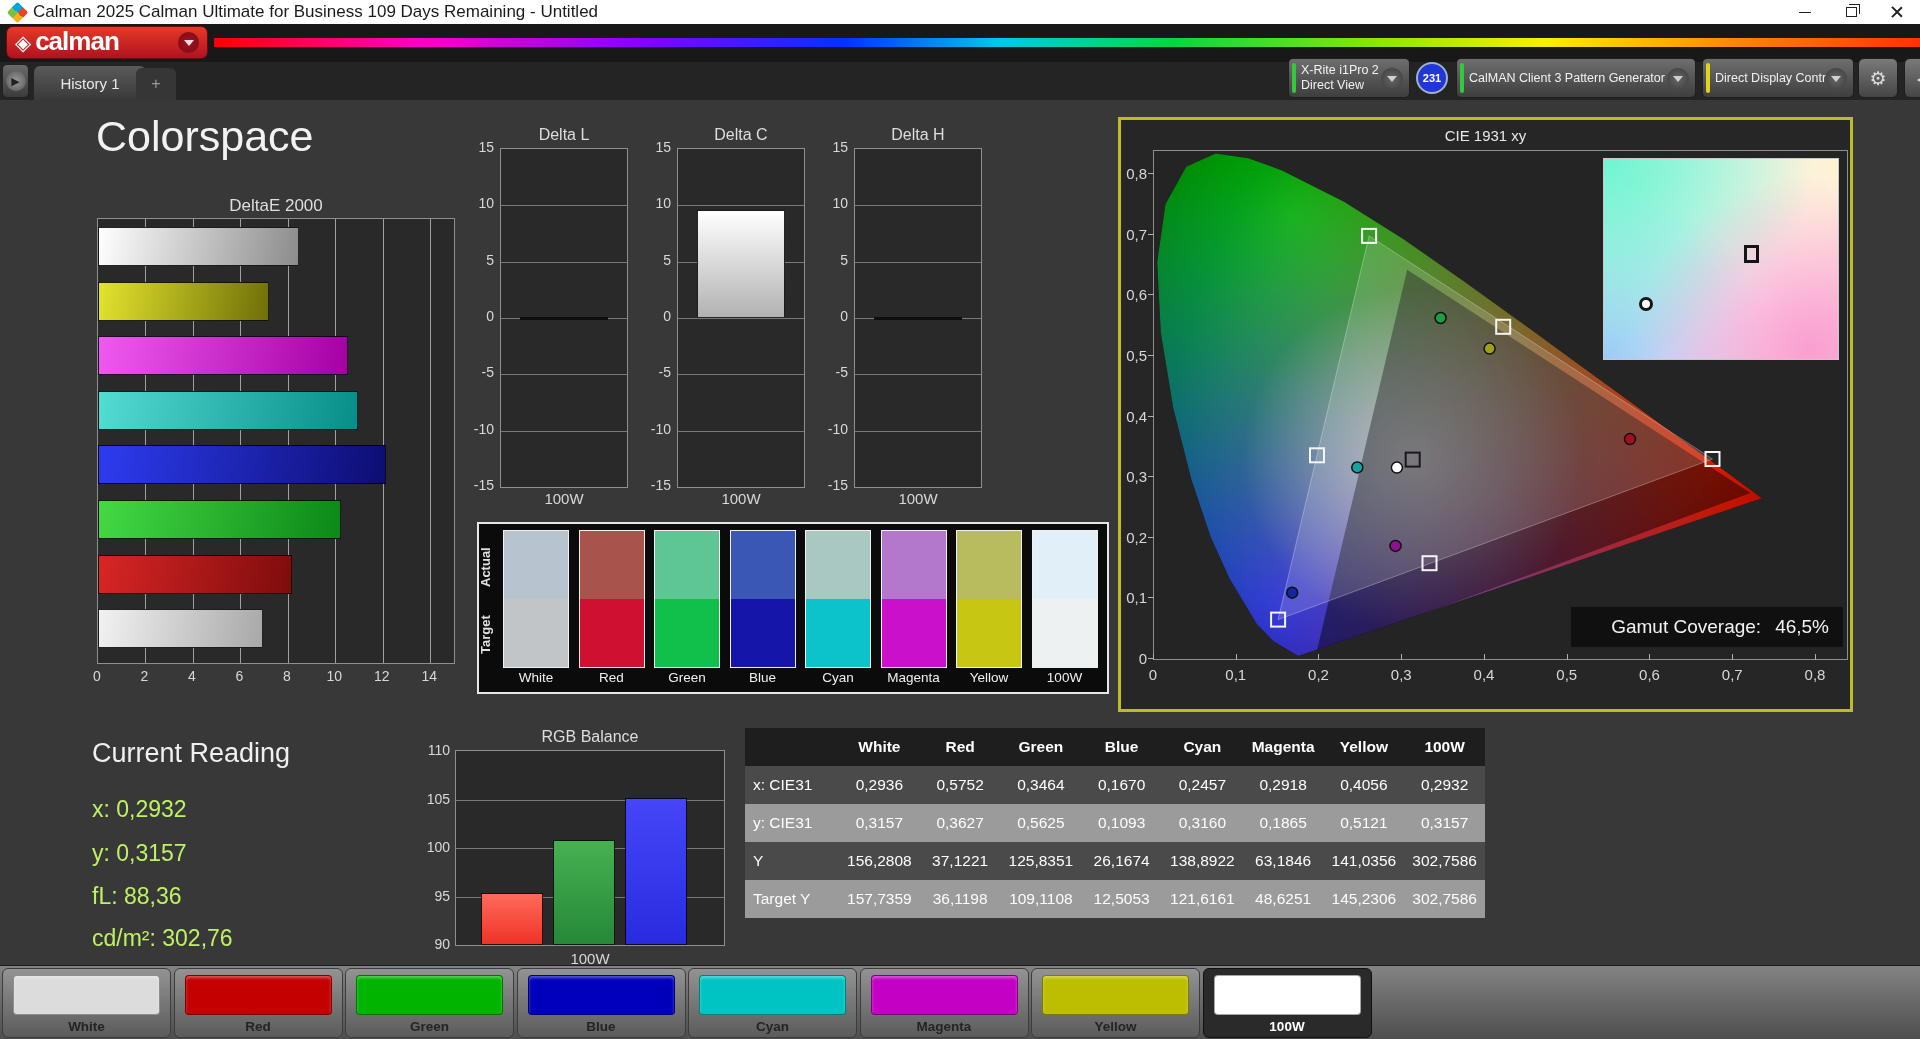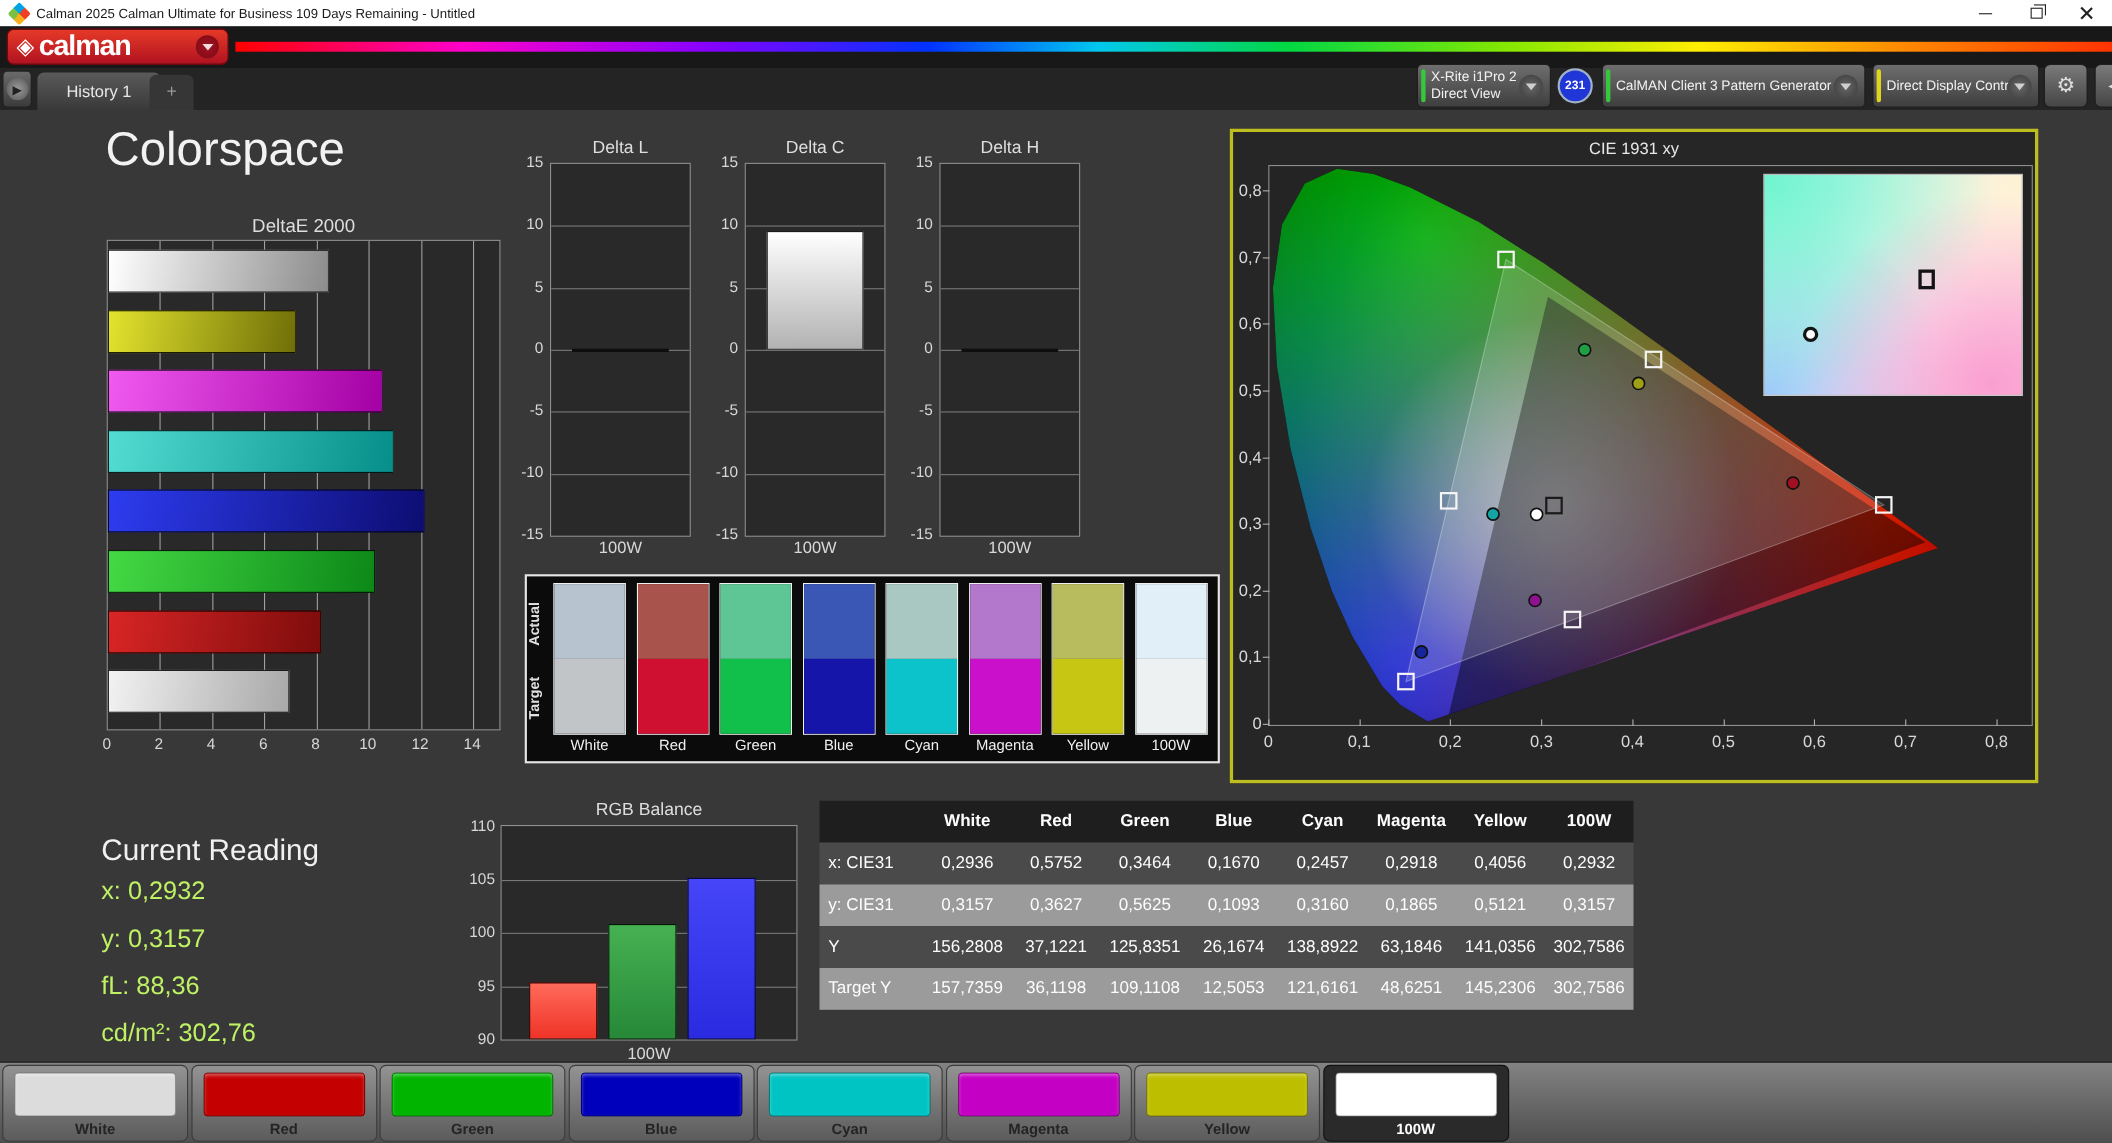--- a/index.html
+++ b/index.html
@@ -5,21 +5,21 @@
   * { margin:0; padding:0; box-sizing:border-box; }
   html,body { background:#000; }
   body { font-family:"Liberation Sans", sans-serif; }
   #app { position:relative; width:1920px; height:1039px; background:#383838; overflow:hidden; }
 
   
   .titlebar { position:absolute; left:0; top:0; width:1920px; height:24px; background:#ffffff; display:flex; align-items:center; }
   .app-icon { width:15px; height:15px; margin:0 8px 0 10px;
     background:conic-gradient(#ef4023 0 25%, #f5b01d 0 50%, #7ac143 0 75%, #00a4e4 0 100%);
     transform:rotate(45deg); border-radius:2px; }
-  .title-text { font-size:12px; color:#1b1b1b; }
+  .title-text { font-size:17px; color:#1b1b1b; }
   .winbtns { position:absolute; right:0; top:0; height:24px; display:flex; }
   .winbtn { width:46px; height:24px; display:flex; align-items:center; justify-content:center; }
   .ic-min { width:12px; height:1px; background:#222; }
   .ic-restore { width:11px; height:10px; border:1px solid #222; position:relative; background:#fff; }
   .ic-restore::before { content:""; position:absolute; left:2px; top:-4px; width:10px; height:9px; border:1px solid #222; border-bottom:none; border-left:none; }
   .ic-close { position:relative; width:12px; height:12px; }
   .ic-close::before,.ic-close::after { content:""; position:absolute; left:5px; top:-1px; width:1.5px; height:14px; background:#222; }
   .ic-close::before { transform:rotate(45deg);} .ic-close::after { transform:rotate(-45deg);}
 
   
@@ -92,21 +92,21 @@
     background:
       radial-gradient(circle at 88% 95%, rgba(250,150,205,.85), rgba(250,150,205,0) 62%),
       radial-gradient(circle at 2% 2%, rgba(110,245,208,.95), rgba(110,245,208,0) 68%),
       radial-gradient(circle at 0% 100%, rgba(150,195,252,.9), rgba(150,195,252,0) 55%),
       radial-gradient(circle at 100% 2%, rgba(255,242,210,.95), rgba(255,242,210,0) 55%),
       linear-gradient(135deg,#bdf5e6,#fdf2f4 60%,#f9cce0); }
   .inset-square { position:absolute; left:60%; top:43%; width:15px; height:18px; border:3px solid #141414; }
   .inset-circle { position:absolute; left:15%; top:69%; width:14px; height:14px; border:3px solid #141414; border-radius:50%; background:#fdfdfd; }
 
   
-  .cr-title { position:absolute; left:92px; top:738px; font-size:27px; color:#f0f0f0;margin-top:20px; }
+  .cr-title { position:absolute; left:92px; top:738px; font-size:27px; color:#f0f0f0; }
   .cr-line { position:absolute; left:92px; font-size:23px; color:#bef264; }
 
   
   .results { position:absolute; left:745px; top:728px; width:740px; }
   .t-row { display:flex; height:38px; }
   .t-cell { display:flex; align-items:center; justify-content:center; color:#fdfdfd; font-size:15.5px; }
   .t-label { width:94px; justify-content:flex-start; padding-left:8px; font-weight:normal; }
   .t-val { width:80.75px; }
   .t-head { background:#1e1e1e; font-weight:bold; }
   .shade-dark { background:#4a4a4a; }
@@ -410,20 +410,24 @@
         <div class="cie-tick" style="left: 27px; top: 174.277px; width: 6px; height: 1px;"></div>
         <div class="ytick-lab" style="left: 2px; top: 105.656px; width: 24px; font-size: 15px;">0,7</div>
         <div class="cie-tick" style="left: 27px; top: 113.656px; width: 6px; height: 1px;"></div>
         <div class="ytick-lab" style="left: 2px; top: 45.0358px; width: 24px; font-size: 15px;">0,8</div>
         <div class="cie-tick" style="left: 27px; top: 53.0358px; width: 6px; height: 1px;"></div>
       </div>
     <div class="cie-inset">
       <div class="inset-square"></div>
       <div class="inset-circle"></div>
     </div>
+    <div class="gamut-box">
+      <span>Gamut Coverage:</span>
+      <span>46,5%</span>
+    </div>
   </div>
 
   <div class="cr-title">Current Reading</div>
   <div class="cr-line" style="top:796px;">
     <span>x:</span> <span>0,2932</span></div>
   <div class="cr-line" style="top:840px;">
     <span>y:</span> <span>0,3157</span></div>
   <div class="cr-line" style="top:883px;">
     <span>fL:</span> <span>88,36</span></div>
   <div class="cr-line" style="top:925px;">

